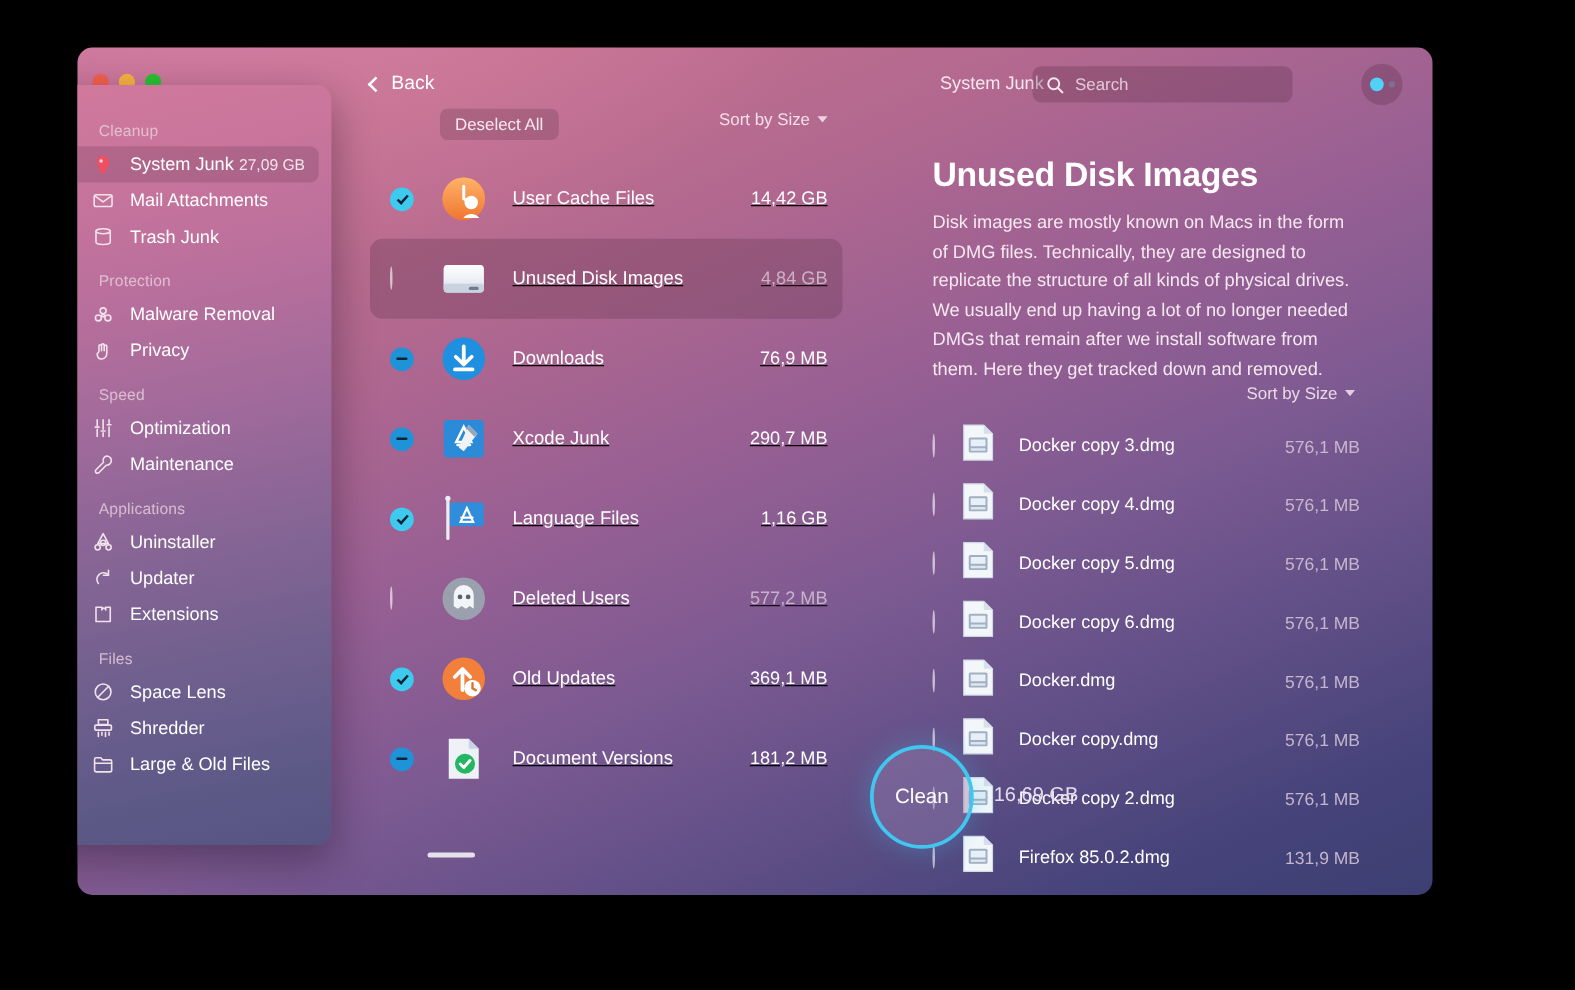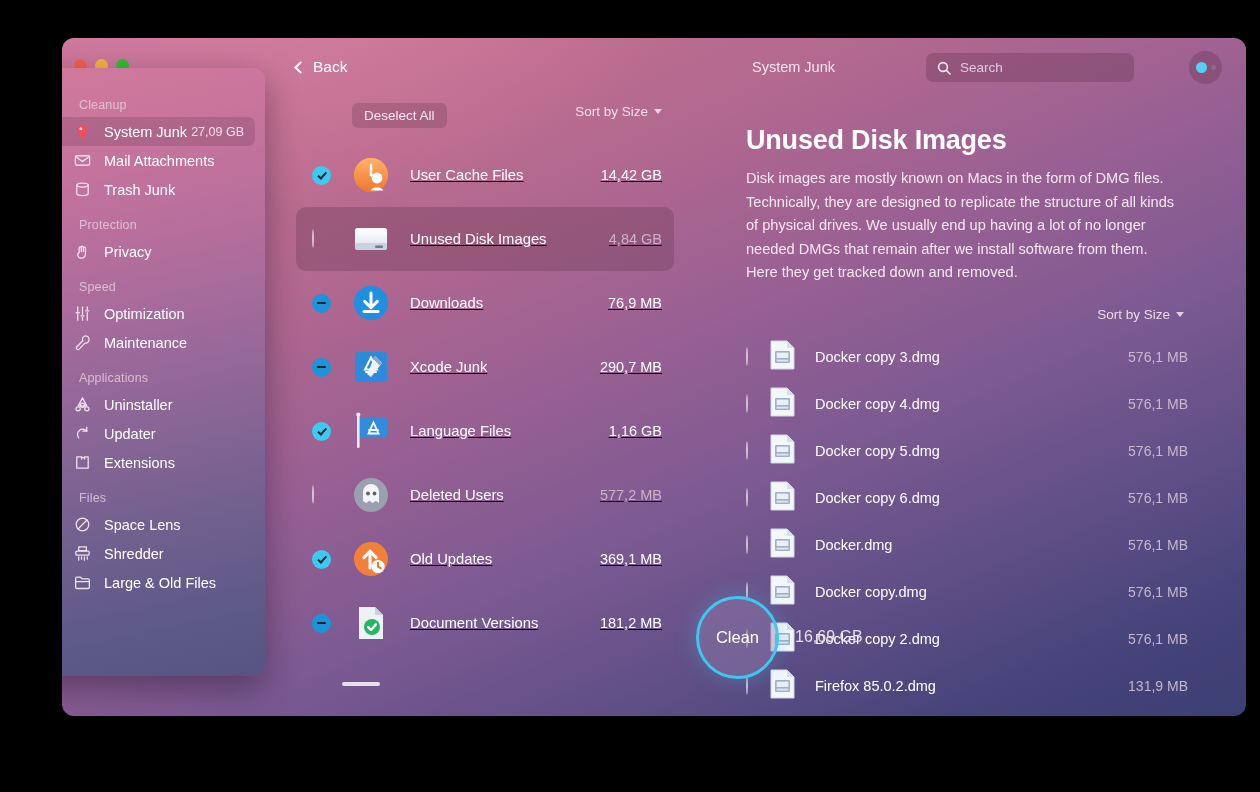--- a/index.html
+++ b/index.html
@@ -1,21 +1,21 @@
 <!DOCTYPE html>
 <html><head>
 <meta charset="utf-8">
 <style>
   * { margin:0; padding:0; box-sizing:border-box; }
   html,body { width:1260px; height:792px; background:#000; overflow:hidden; }
   body { font-family:"Liberation Sans", sans-serif; -webkit-font-smoothing:antialiased; }
 
   
   #app-window{
-    position:absolute; left:62px; top:38px; width:1184px; height:678px;
+    position:absolute; left:62px; top:38px; width:1084px; height:678px;
     border-radius:12px; overflow:hidden;
     background:
       linear-gradient(157deg,
         #c9749a 0%,
         #c2708f 14%,
         #b2688f 30%,
         #9a6093 46%,
         #7d5a92 62%,
         #5d4e85 78%,
         #45437a 90%,
@@ -81,21 +81,21 @@
   .side-item{
     position:relative; height:29px; margin:0 10px; border-radius:7px;
     display:flex; align-items:center; cursor:pointer;
   }
   .side-item .si-icon{ width:26px; margin-left:29px; display:flex; align-items:center; justify-content:center; }
   .side-item .si-label{ color:#ffffff; font-size:14.5px; margin-left:9px; white-space:nowrap; }
   .side-item .si-size{ margin-left:auto; margin-right:11px; color:#f3e4ec; font-size:12.5px; }
   .side-item.active{ background:rgba(120,66,96,.30); }
 
   
-  #middle-col{ position:absolute; left:208px; top:57px; width:420px; bottom:0; z-index:4; }
+  #middle-col{ position:absolute; left:208px; top:41px; width:420px; bottom:0; z-index:4; }
   .mid-head{ position:relative; height:48px; }
   .deselect-btn{
     position:absolute; left:82px; top:8px; height:25px; padding:0 12px;
     background:rgba(96,50,74,.26); border-radius:6px; border:0;
     color:#f7e9f0; font-size:13.5px; font-family:inherit; cursor:pointer;
     display:flex; align-items:center;
   }
   .sort-btn{
     position:absolute; right:28px; top:9px; color:#f3dfe9; font-size:13.5px;
     display:flex; align-items:center; gap:6px; cursor:pointer; background:none; border:0; font-family:inherit;
@@ -465,20 +465,31 @@
             <ellipse cx="10" cy="5.3" rx="6" ry="2.1" fill="none" stroke="#f2e2ec" stroke-width="1.35" stroke-linecap="round" stroke-linejoin="round"></ellipse>
             <path d="M4 5.3v9c0 1.2 2.7 2.1 6 2.1s6-.9 6-2.1v-9" fill="none" stroke="#f2e2ec" stroke-width="1.35" stroke-linecap="round" stroke-linejoin="round"></path>
           </svg>
         </span>
         <span class="si-label">Trash Junk</span>
       </div>
       <div class="side-group-label">Protection</div>
       <div class="side-item">
         <span class="si-icon">
           <svg width="19" height="19" viewBox="0 0 20 20">
+            <circle cx="10" cy="7" r="2.5" fill="none" stroke="#f2e2ec" stroke-width="1.35" stroke-linecap="round" stroke-linejoin="round"></circle>
+            <circle cx="6" cy="13" r="2.5" fill="none" stroke="#f2e2ec" stroke-width="1.35" stroke-linecap="round" stroke-linejoin="round"></circle>
+            <circle cx="14" cy="13" r="2.5" fill="none" stroke="#f2e2ec" stroke-width="1.35" stroke-linecap="round" stroke-linejoin="round"></circle>
+            <circle cx="10" cy="11" r="1.1" fill="none" stroke="#f2e2ec" stroke-width="1.35" stroke-linecap="round" stroke-linejoin="round"></circle>
+          </svg>
+        </span>
+        <span class="si-label">Malware Removal</span>
+      </div>
+      <div class="side-item">
+        <span class="si-icon">
+          <svg width="19" height="19" viewBox="0 0 20 20">
             <path d="M6.5 11V6.2a1.1 1.1 0 012.2 0V10M8.7 9.8V5.4a1.1 1.1 0 012.2 0v4.4M10.9 10V6.5a1.1 1.1 0 012.2 0V12c0 3-1.9 5-4.4 5S5 15.3 5 12.6l1.5-1.6" fill="none" stroke="#f2e2ec" stroke-width="1.35" stroke-linecap="round" stroke-linejoin="round"></path>
           </svg>
         </span>
         <span class="si-label">Privacy</span>
       </div>
       <div class="side-group-label">Speed</div>
       <div class="side-item">
         <span class="si-icon">
           <svg width="19" height="19" viewBox="0 0 20 20">
             <path d="M5 3v5M5 11v6M10 3v8M10 14v3M15 3v3M15 9v8" fill="none" stroke="#f2e2ec" stroke-width="1.35" stroke-linecap="round" stroke-linejoin="round"></path>

